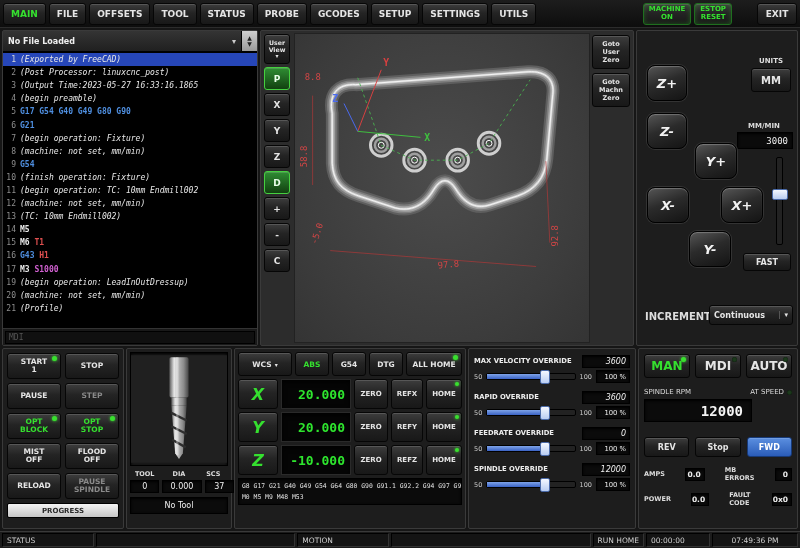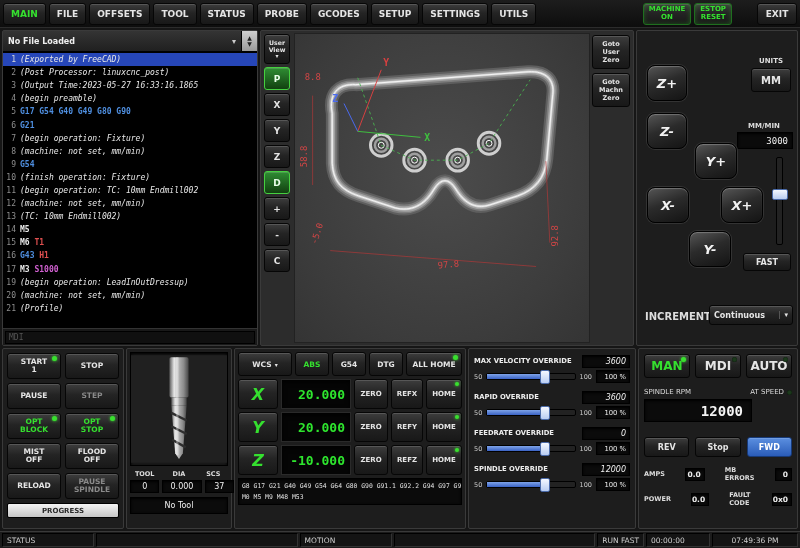--- a/index.html
+++ b/index.html
@@ -556,18 +556,18 @@
       <span>FAULT CODE</span>
       <div class="inset ibox iw32">0x0</div>
     </div>
   </div>
 
   <div class="statusbar">
     <div class="seg sw92">STATUS</div>
     <div class="seg sflex"></div>
     <div class="seg sw92">MOTION</div>
     <div class="seg sflex"></div>
-    <div class="seg">RUN FAST</div>
+    <div class="seg">RUN HOME</div>
     <div class="seg sw64">00:00:00</div>
     <div class="seg sw86">07:49:36 PM</div>
   </div>
 
 </div>
 
 </body></html>

